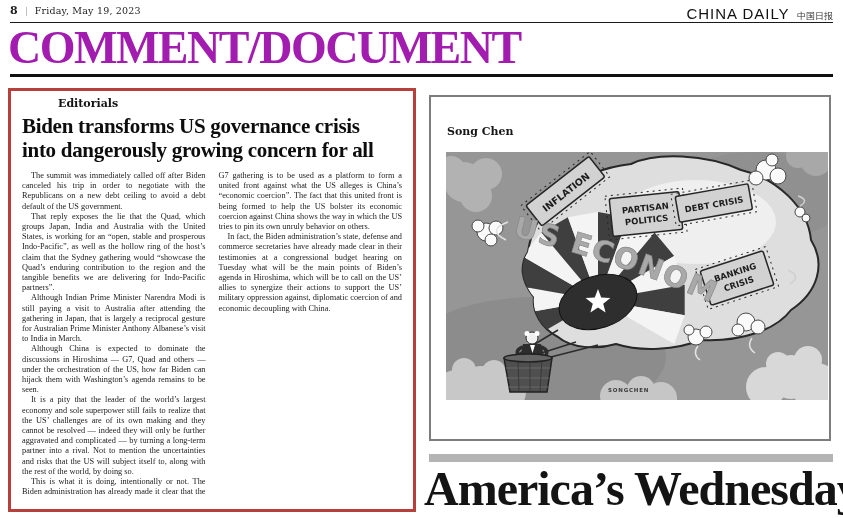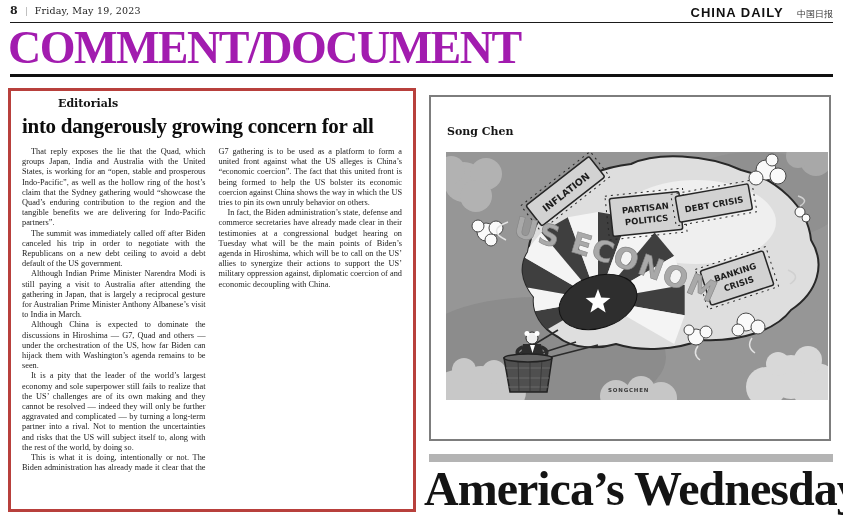--- a/index.html
+++ b/index.html
@@ -8,22 +8,22 @@
     width:843px; height:518px; position:relative; overflow:hidden;
     background:#ffffff; font-family:"Liberation Serif", serif; color:#111;
   }
   
   .topbar { position:absolute; top:4px; left:10px; width:823px; height:17px; }
   .topbar-left { position:absolute; left:0; top:0; font-size:10px; color:#222; }
   .page-num { font-family:"DejaVu Serif", serif; font-weight:bold; font-size:11px; }
   .topbar-sep { color:#888; margin:0 5px; }
   .topbar-date { font-family:"DejaVu Serif", serif; font-size:9.5px; letter-spacing:.2px;text-align:center; }
   .topbar-right { position:absolute; right:0; top:1px; font-size:9.5px; }
-  .brand { font-family:"Liberation Sans", sans-serif; font-weight:bold; letter-spacing:1px; font-size:13px; }
-  .brand-cn { font-family:"DejaVu Sans", sans-serif; font-size:9px; color:#333; margin-left:11px; }
+  .brand { font-family:"Liberation Sans", sans-serif; font-weight:normal; letter-spacing:1px; font-size:15px; }
+  .brand-cn { font-family:"DejaVu Sans", sans-serif; font-size:9px; color:#333; margin-left:5px; }
   .rule-thin { position:absolute; top:22px; left:10px; width:823px; height:1px; background:#1a1a1a; }
   
   .masthead {
     position:absolute; top:25px; left:8px;
     font-family:"Liberation Serif", serif; font-weight:bold;
     font-size:46px; letter-spacing:-1.5px; color:#a21caf; line-height:1;
   }
   .rule-thick { position:absolute; top:74px; left:10px; width:823px; height:3px; background:#101010; }
   
   .editorial-box {
@@ -77,25 +77,26 @@
   </div>
 </div>
 <div class="rule-thin"></div>
 
 <div class="masthead">COMMENT/DOCUMENT</div>
 <div class="rule-thick"></div>
 
 <div class="editorial-box" style="border-color: rgb(184, 64, 60);">
   <div class="section-label">Editorials</div>
   <div class="headline">
+    <div>Biden transforms US governance crisis</div>
     <div>into dangerously growing concern for all</div>
   </div>
   <div class="article-body">
+      <p>The summit was immediately called off after Biden canceled his trip in order to negotiate with the Republicans on a new debt ceiling to avoid a debt default of the US government.</p>
       <p>That reply exposes the lie that the Quad, which groups Japan, India and Australia with the United States, is working for an “open, stable and prosperous Indo-Pacific”, as well as the hollow ring of the host’s claim that the Sydney gathering would “showcase the Quad’s enduring contribution to the region and the tangible benefits we are delivering for Indo-Pacific partners”.</p>
-      <p>The summit was immediately called off after Biden canceled his trip in order to negotiate with the Republicans on a new debt ceiling to avoid a debt default of the US government.</p>
       <p>Although Indian Prime Minister Narendra Modi is still paying a visit to Australia after attending the gathering in Japan, that is largely a reciprocal gesture for Australian Prime Minister Anthony Albanese’s visit to India in March.</p>
       <p>Although China is expected to dominate the discussions in Hiroshima — G7, Quad and others — under the orchestration of the US, how far Biden can hijack them with Washington’s agenda remains to be seen.</p>
       <p>It is a pity that the leader of the world’s largest economy and sole superpower still fails to realize that the US’ challenges are of its own making and they cannot be resolved — indeed they will only be further aggravated and complicated — by turning a long-term partner into a rival. Not to mention the uncertainties and risks that the US will subject itself to, along with the rest of the world, by doing so.</p>
       <p>This is what it is doing, intentionally or not. The Biden administration has already made it clear that the G7 gathering is to be used as a platform to form a united front against what the US alleges is China’s “economic coercion”. The fact that this united front is being formed to help the US bolster its economic coercion against China shows the way in which the US tries to pin its own unruly behavior on others.</p>
       <p>In fact, the Biden administration’s state, defense and commerce secretaries have already made clear in their testimonies at a congressional budget hearing on Tuesday what will be the main points of Biden’s agenda in Hiroshima, which will be to call on the US’ allies to synergize their actions to support the US’ military oppression against, diplomatic coercion of and economic decoupling with China.</p>
     </div>
 </div>
 
 <div class="cartoon-box">
   <div class="credit">Song Chen</div>

